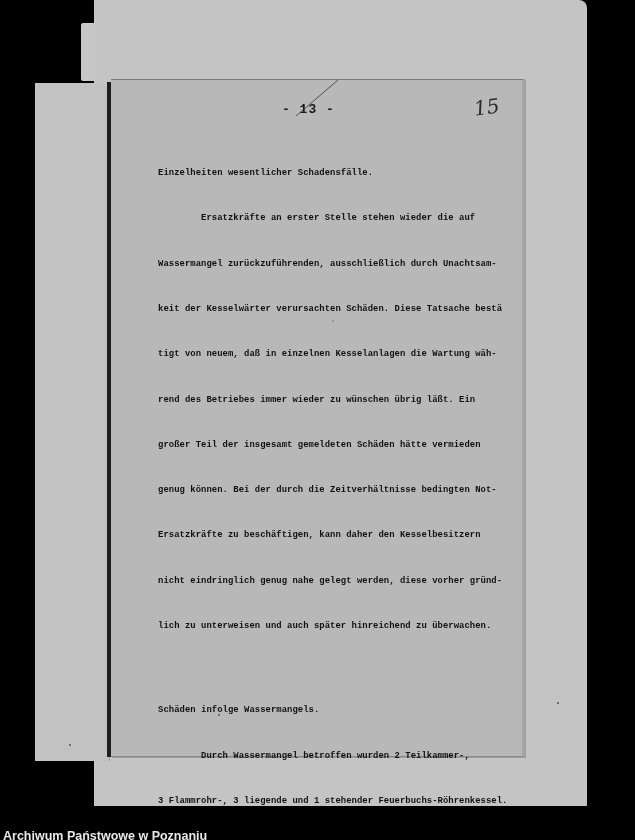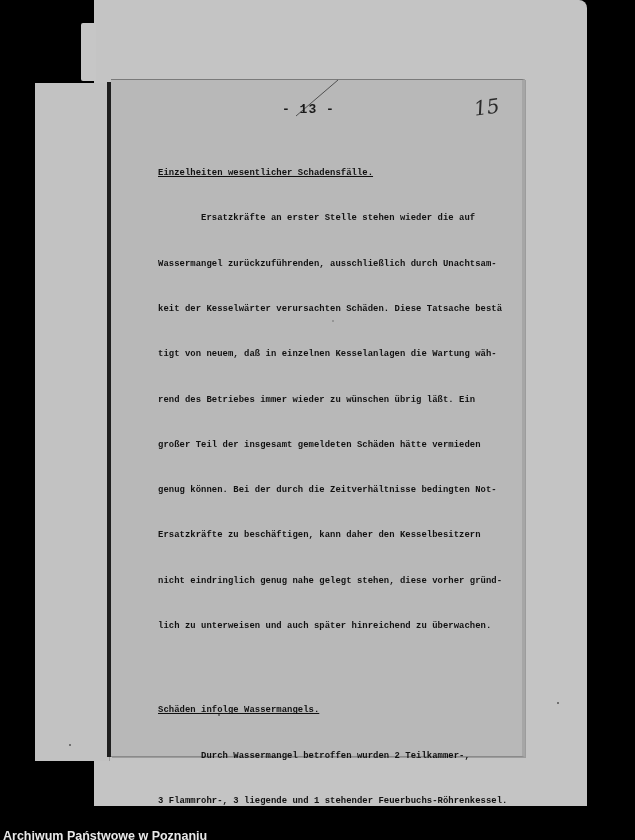--- a/index.html
+++ b/index.html
@@ -97,21 +97,21 @@
     top: 136px;
     width: 362px;
     color: #111111;
     font-size: 8.9px;
     font-weight: bold;
     line-height: 15.1px;
     white-space: pre;
     letter-spacing: 0.05px;
   }
   .line { display: block; height: 15.1px; }
-  .heading { text-decoration: underline; }
+  .heading { }
   .indent { padding-left: 43px; }
   .gap { height: 9px; display: block; }
   .footer {
     position: absolute;
     left: 3px;
     top: 829px;
     font-family: "Liberation Sans", "DejaVu Sans", sans-serif;
     font-size: 12.5px;
     font-weight: bold;
     color: #e8e8e8;
@@ -148,21 +148,21 @@
 <div class="text-block">
   <span class="line heading">Einzelheiten wesentlicher Schadensfälle.</span>
   <span class="line indent">Ersatzkräfte an erster Stelle stehen wieder die auf</span>
   <span class="line">Wassermangel zurückzuführenden, ausschließlich durch Unachtsam-</span>
   <span class="line">keit der Kesselwärter verursachten Schäden. Diese Tatsache bestä</span>
   <span class="line">tigt von neuem, daß in einzelnen Kesselanlagen die Wartung wäh-</span>
   <span class="line">rend des Betriebes immer wieder zu wünschen übrig läßt. Ein</span>
   <span class="line">großer Teil der insgesamt gemeldeten Schäden hätte vermieden</span>
   <span class="line">genug können. Bei der durch die Zeitverhältnisse bedingten Not-</span>
   <span class="line">Ersatzkräfte zu beschäftigen, kann daher den Kesselbesitzern</span>
-  <span class="line">nicht eindringlich genug nahe gelegt stehen, diese vorher gründ-</span>
+  <span class="line">nicht eindringlich genug nahe gelegt werden, diese vorher gründ-</span>
   <span class="line">lich zu unterweisen und auch später hinreichend zu überwachen.</span>
   <span class="gap"></span>
   <span class="line heading">Schäden infolge Wassermangels.</span>
   <span class="line indent">Durch Wassermangel betroffen wurden 2 Teilkammer-,</span>
   <span class="line">3 Flammrohr-, 3 liegende und 1 stehender Feuerbuchs-Röhrenkessel.</span>
   
   
   
   
   

